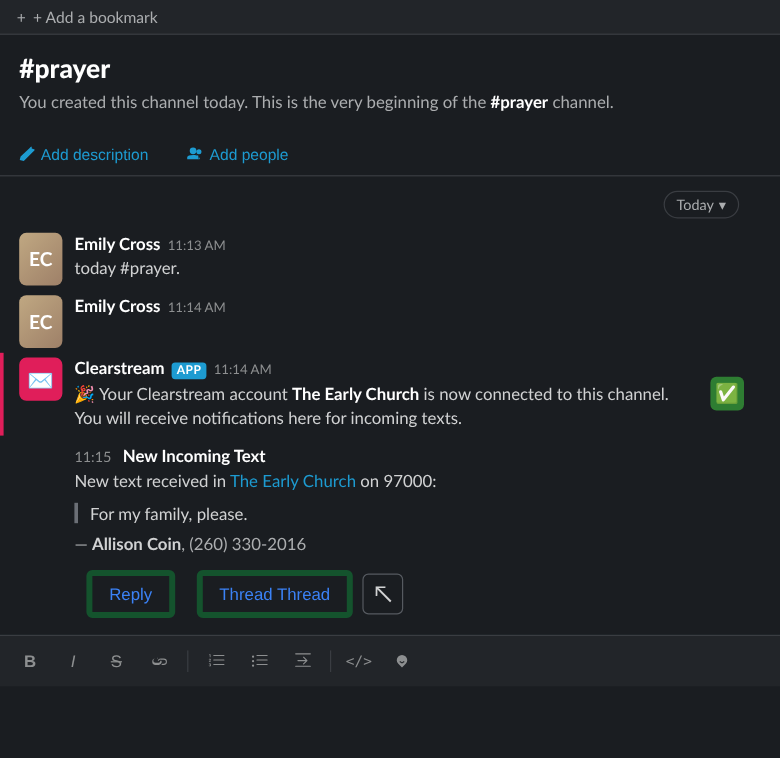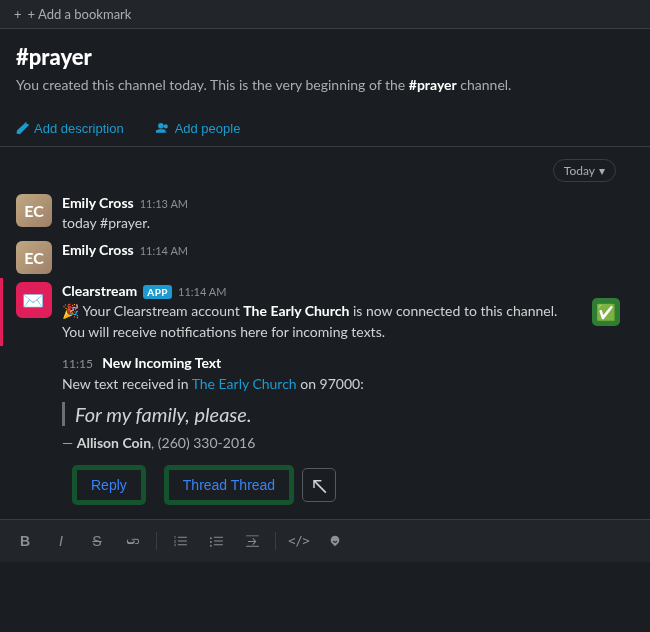--- a/index.html
+++ b/index.html
@@ -186,22 +186,21 @@
       line-height: 1.5;
     }
     .incoming-body a { color: #1d9bd1; text-decoration: none; }
 
     
     .quote-block {
       border-left: 3px solid #6b6f76;
       padding-left: 10px;
       margin: 8px 0;
       color: #d1d2d3;
-      font-style: italic;
-      font-size: 20px;
+      font-size: 14px;
     }
 
     .signature-line {
       color: #abadaf;
       font-size: 14px;
       margin-top: 4px;
     }
     .signature-line strong { color: #d1d2d3; font-weight: 700; }
 
     
@@ -264,21 +263,21 @@
       width: 1px;
       height: 18px;
       background: #3a3d42;
     }
 
     
     svg { display: inline-block; vertical-align: middle; }
 
     .emily-avatar {
       width: 36px;
-      height: 33px;
+      height: 44px;
       border-radius: 6px;
       background: linear-gradient(135deg, #c0a882 0%, #9e8068 100%);
       display: flex;
       align-items: center;
       justify-content: center;
       font-size: 16px;
       color: #fff;
       font-weight: 700;
     }
   </style>

